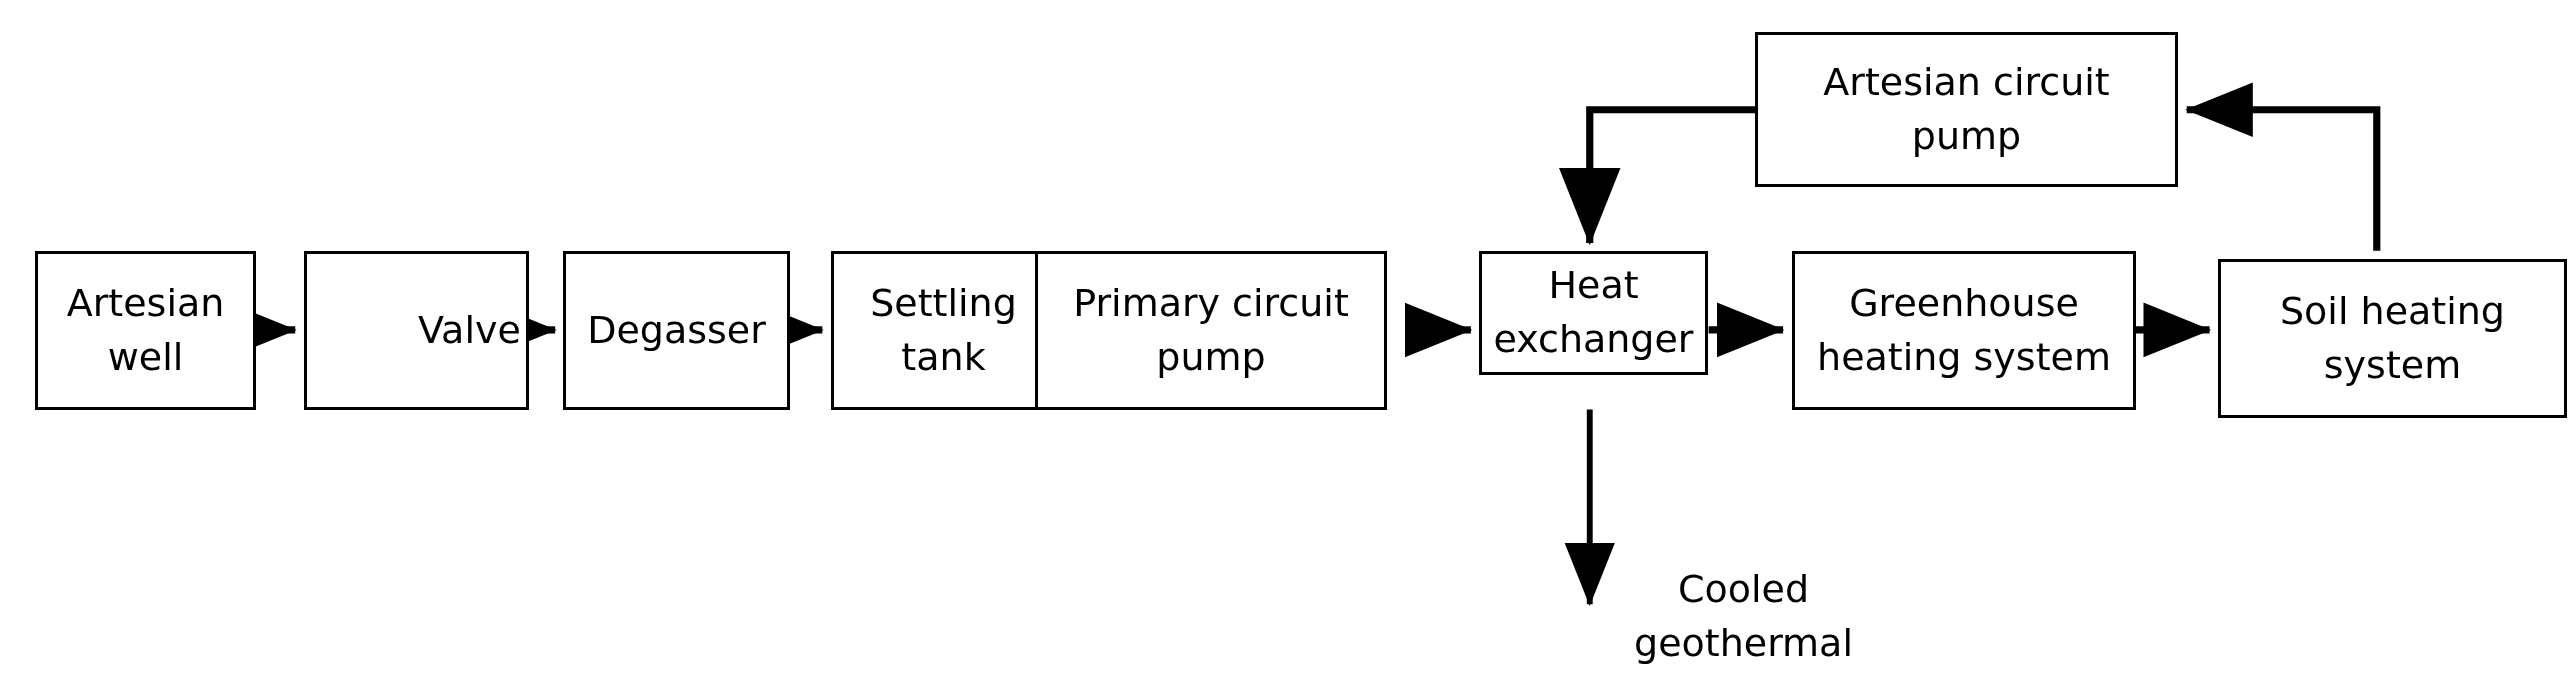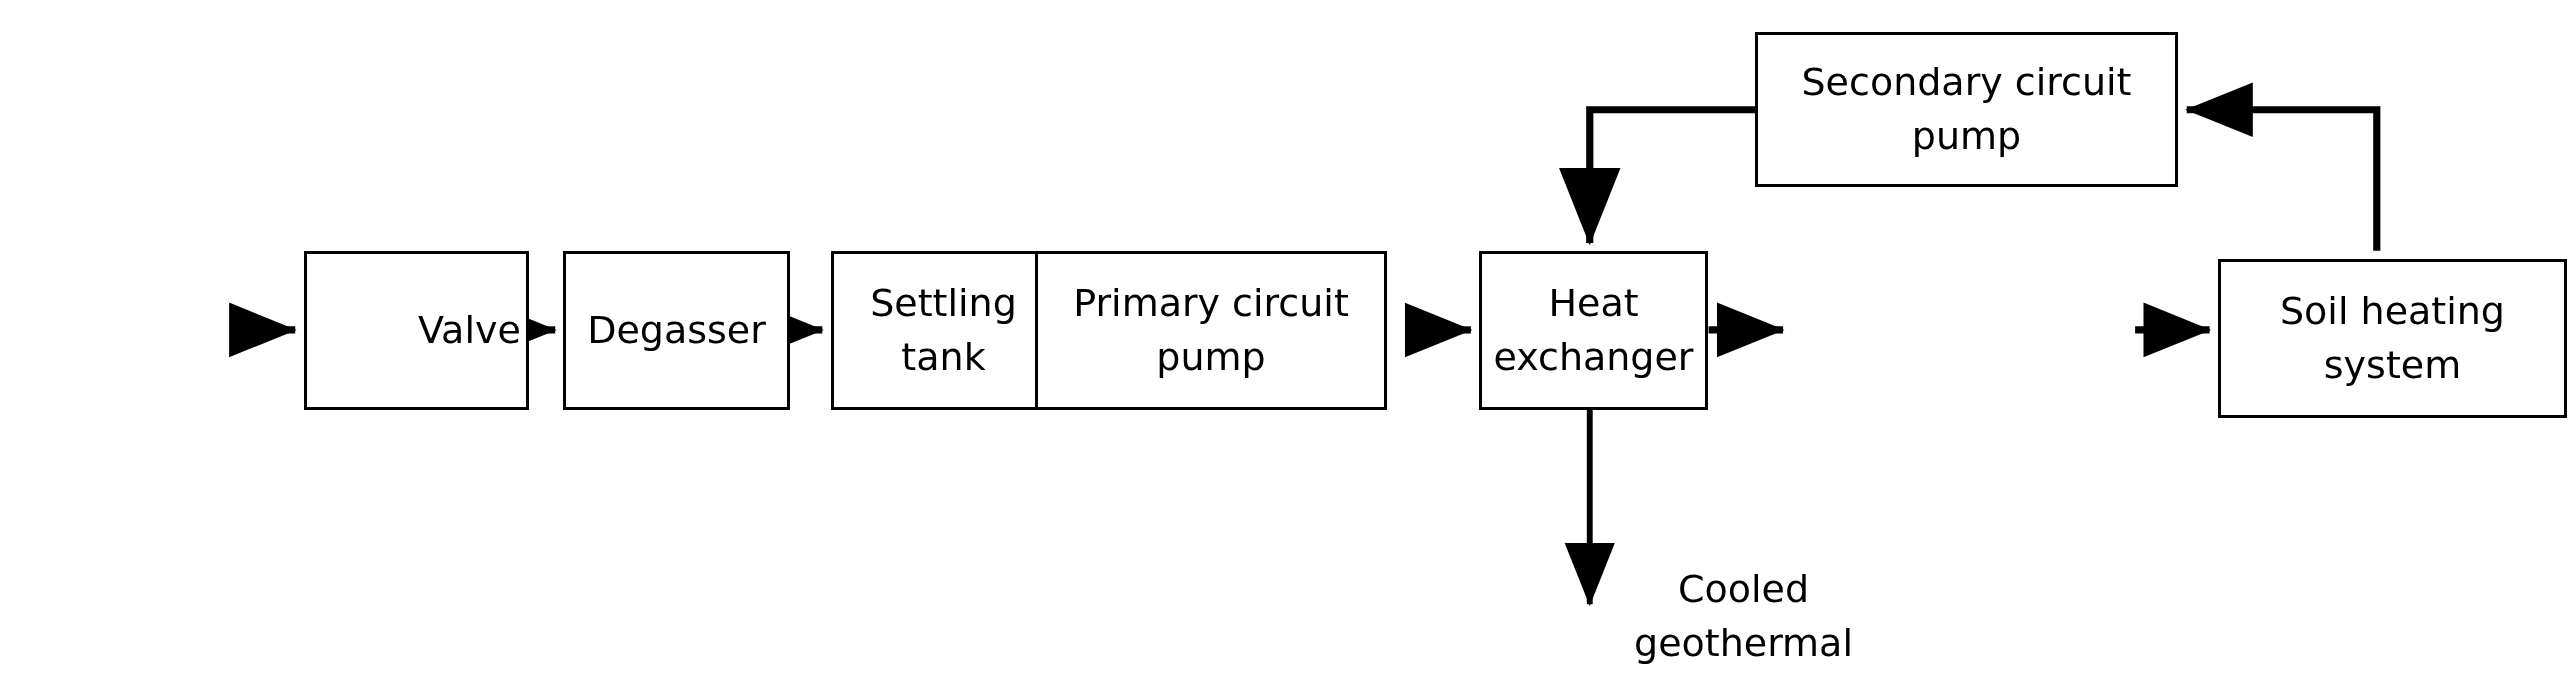--- a/index.html
+++ b/index.html
@@ -87,52 +87,60 @@
 
     <line x1="3269" y1="505" x2="3383" y2="505" stroke="#000000" stroke-width="11" marker-end="url(#arrowR)"></line>
 
     <path d="M 2687,168 L 2434,168 L 2434,372" fill="none" stroke="#000000" stroke-width="11" marker-end="url(#arrowD)"></path>
 
     <path d="M 3639,384 L 3639,168 L 3348,168" fill="none" stroke="#000000" stroke-width="11" marker-end="url(#arrowL)"></path>
 
     <line x1="2434" y1="627" x2="2434" y2="925" stroke="#000000" stroke-width="9" marker-end="url(#arrowD)"></line>
   </svg>
 
+  <div class="node" style="left:35px; top:251px; width:221px; height:159px;">
+    <span>Artesian
+well</span>
+  </div>
 
   <div class="node" style="left:304px; top:251px; width:225px; height:159px;justify-content:flex-end;">
     <span>Valve</span>
   </div>
 
   <div class="node" style="left:563px; top:251px; width:227px; height:159px;text-align:center;">
     <span>Degasser</span>
   </div>
 
   <div class="node" style="left:831px; top:251px; width:225px; height:159px;">
     <span>Settling
 tank</span>
   </div>
 
   <div class="node" style="left:1035px; top:251px; width:352px; height:159px;">
     <span>Primary circuit
 pump</span>
   </div>
 
-  <div class="node" style="left:1479px; top:251px; width:229px; height:159px;">
+  <div class="node" style="left:1479px; top:251px; width:229px; height:124px;">
     <span>Heat
 exchanger</span>
   </div>
 
+  <div class="node" style="left:1792px; top:251px; width:344px; height:159px;">
+    <span>Greenhouse
+heating system</span>
+  </div>
 
   <div class="node" style="left:2218px; top:251px; width:349px; height:159px;margin-top:8px;">
     <span>Soil heating
 system</span>
   </div>
 
   <div class="node" style="left:1755px; top:32px; width:423px; height:155px;">
-    <span>Secondary circuit
+    <span>Artesian circuit
 pump</span>
   </div>
 
   <div class="free-label" style="left:1613px; top:509px; width:261px;">
     <span>Cooled
 geothermal
 water</span>
   </div>
 
 </div>

